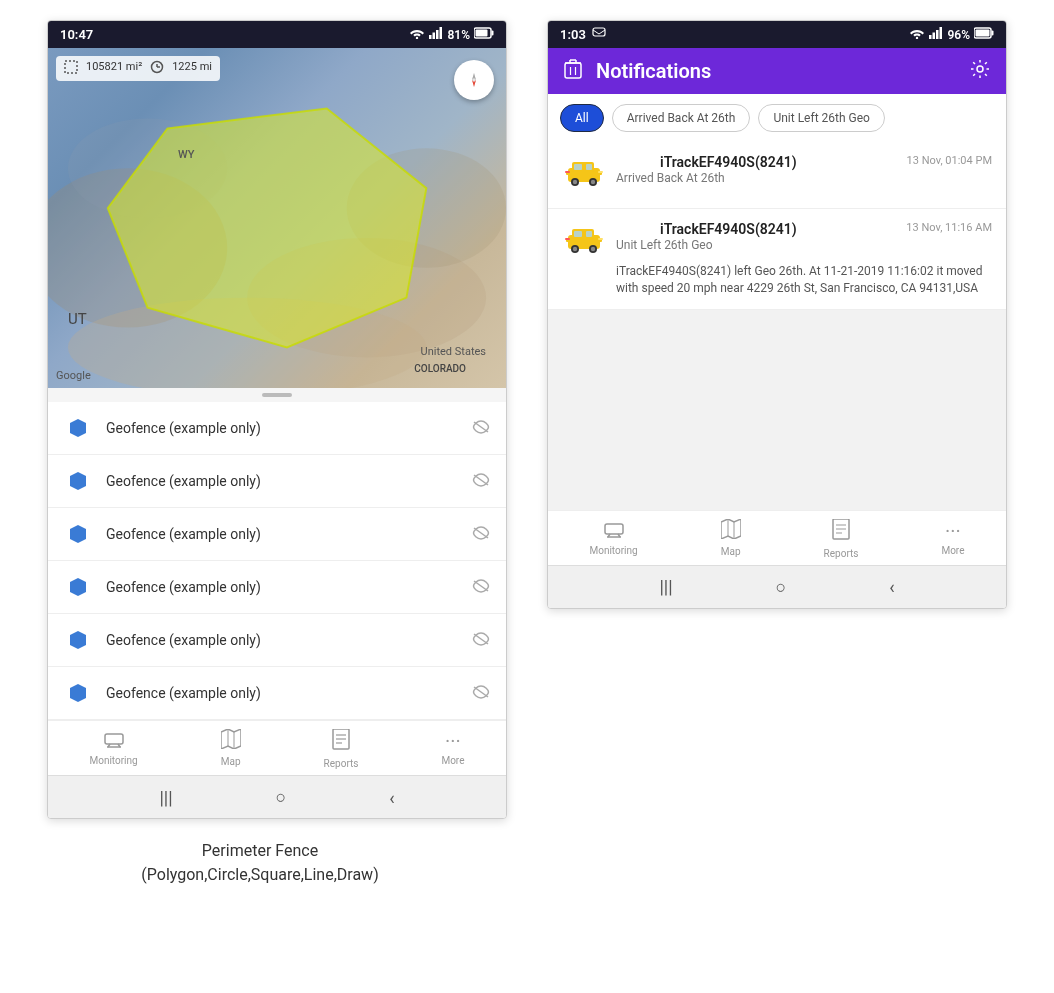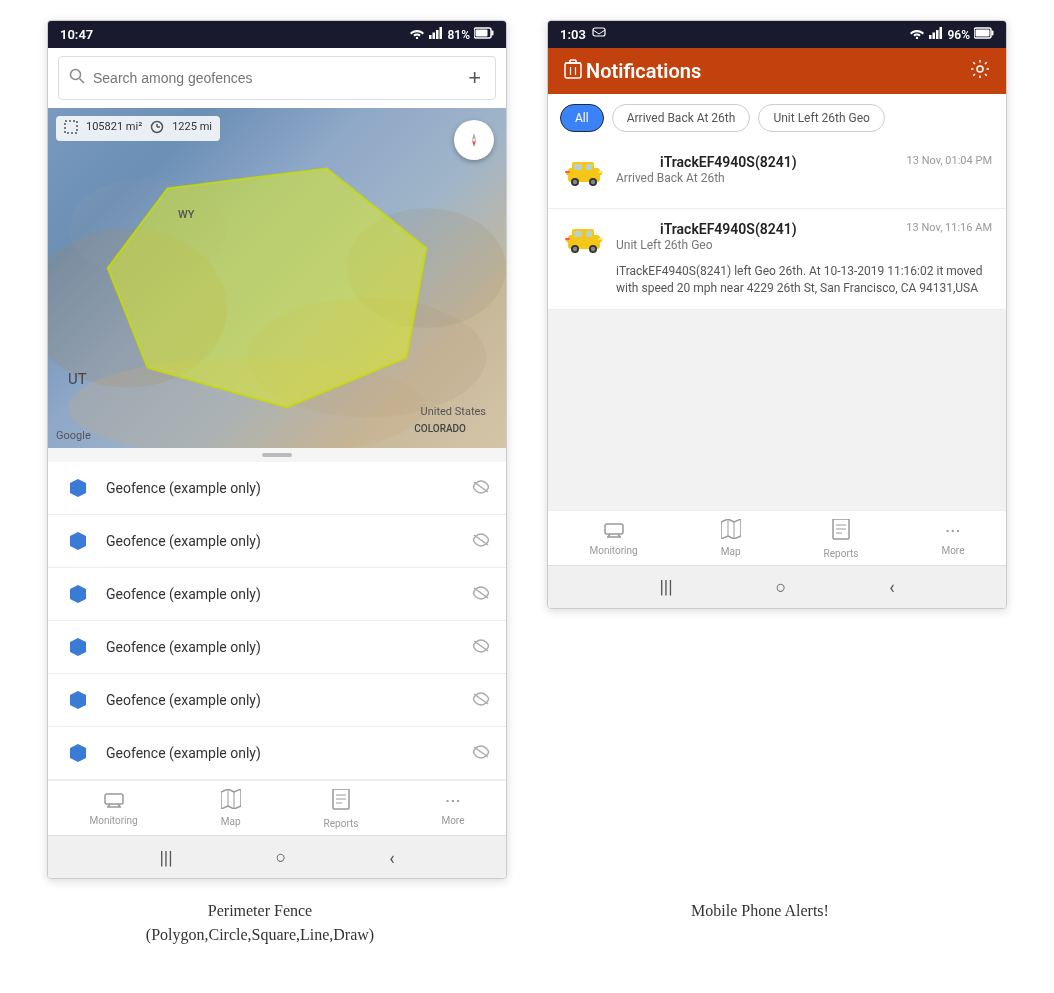--- a/index.html
+++ b/index.html
@@ -206,25 +206,25 @@
       justify-content: space-around;
       align-items: center;
       background: #f0f0f0;
       padding: 10px 60px;
       border-top: 1px solid #ddd;
     }
     .android-nav span { font-size: 18px; color: #555; }
 
     
     .notif-header {
-      background: #c2410c;
+      background: #6d28d9;
       display: flex;
       align-items: center;
       padding: 10px 16px;
-      gap: 4px;
+      gap: 14px;
     }
     .notif-title {
       flex: 1;
       color: #fff;
       font-size: 20px;
       font-weight: 600;
     }
     .notif-settings { color: #fff; font-size: 18px; cursor: pointer; }
     .notif-delete { color: #fff; font-size: 18px; cursor: pointer; }
     
@@ -238,21 +238,21 @@
     .filter-tab {
       padding: 6px 14px;
       border-radius: 20px;
       border: 1px solid #ccc;
       font-size: 12px;
       color: #555;
       cursor: pointer;
       white-space: nowrap;
     }
     .filter-tab.active {
-      background: #3b82f6;
+      background: #1d4ed8;
       color: #fff;
       border-color: #1f2a44;
     }
     
     .notif-list { background: #fff; }
     .notif-item {
       padding: 12px 14px;
       border-bottom: 1px solid #eee;
     }
     .notif-item-header {
@@ -300,21 +300,20 @@
       gap: 40px;
       padding: 10px 30px;
       width: 100%;
     }
     .caption {
       width: 460px;
       text-align: center;
       font-size: 16px;
       color: #333;
       line-height: 1.5;
-      font-family: Liberation Serif, serif;
     }
 
     
     svg.map-polygon {
       position: absolute;
       top: 0; left: 0;
       width: 100%; height: 100%;
     }
   </style>
 </head>
@@ -348,30 +347,20 @@
         <span>
           <svg width="20" height="12" viewBox="0 0 20 12">
               <rect x="0" y="1" width="17" height="10" rx="2" ry="2" stroke="white" stroke-width="1.5" fill="none"></rect>
               <rect x="17.5" y="3.5" width="2" height="5" rx="1" fill="white"></rect>
               <rect x="1.5" y="2.5" width="12" height="7" rx="1" fill="white"></rect>
             </svg>
         </span>
       </div>
     </div>
 
-    <div class="search-bar">
-      <span>
-        <svg width="16" height="16" viewBox="0 0 16 16">
-            <circle cx="6.5" cy="6.5" r="5" stroke="#888" stroke-width="1.5" fill="none"></circle>
-            <line x1="10.5" y1="10.5" x2="15" y2="15" stroke="#888" stroke-width="1.5"></line>
-          </svg>
-      </span>
-      <input type="text" readonly="" placeholder="Search among geofences" style="">
-      <button class="add-btn">+</button>
-    </div>
 
     <div class="map-container">
       <div class="map-bg"></div>
 
       <svg class="map-polygon" viewBox="0 0 460 340" xmlns="http://www.w3.org/2000/svg">
 
         <ellipse cx="80" cy="200" rx="100" ry="80" fill="#9b8b70" opacity="0.3"></ellipse>
         <ellipse cx="320" cy="250" rx="120" ry="60" fill="#b8a080" opacity="0.25"></ellipse>
         <ellipse cx="200" cy="300" rx="180" ry="50" fill="#c4ad88" opacity="0.3"></ellipse>
         <ellipse cx="380" cy="160" rx="80" ry="60" fill="#a09070" opacity="0.2"></ellipse>
@@ -658,21 +647,21 @@
               <rect x="36" y="17" width="5" height="2" rx="1" fill="#ffe066"></rect>
               <rect x="3" y="17" width="5" height="2" rx="1" fill="#ff5555"></rect>
             </svg>
           </div>
           <div class="notif-info">
             <div class="notif-device-name">iTrackEF4940S(8241)</div>
             <div class="notif-event-type">Unit Left 26th Geo</div>
           </div>
           <div class="notif-time">13 Nov, 11:16 AM</div>
         </div>
-        <div class="notif-body">iTrackEF4940S(8241) left Geo 26th.    At 10-13-2019 11:16:02 it moved with speed 20 mph near 4229 26th St, San Francisco, CA 94131,USA</div>
+        <div class="notif-body">iTrackEF4940S(8241) left Geo 26th.    At 11-21-2019 11:16:02 it moved with speed 20 mph near 4229 26th St, San Francisco, CA 94131,USA</div>
       </div>
     </div>
 
     <div class="notif-empty"></div>
 
     <div class="bottom-nav">
       <div class="nav-item">
         <span class="nav-icon">
           <svg width="22" height="18" viewBox="0 0 22 18">
               <rect x="2" y="4" width="18" height="10" rx="2" stroke="#999" stroke-width="1.5" fill="none"></rect>
@@ -715,14 +704,13 @@
       <span>○</span>
       <span>‹</span>
     </div>
   </div>
 </div>
 
 <div class="captions">
   <div class="caption">
     Perimeter Fence<br>(Polygon,Circle,Square,Line,Draw)
   </div>
-  <div class="caption">Mobile Phone Alerts!</div>
 </div>
 
 </body></html>

